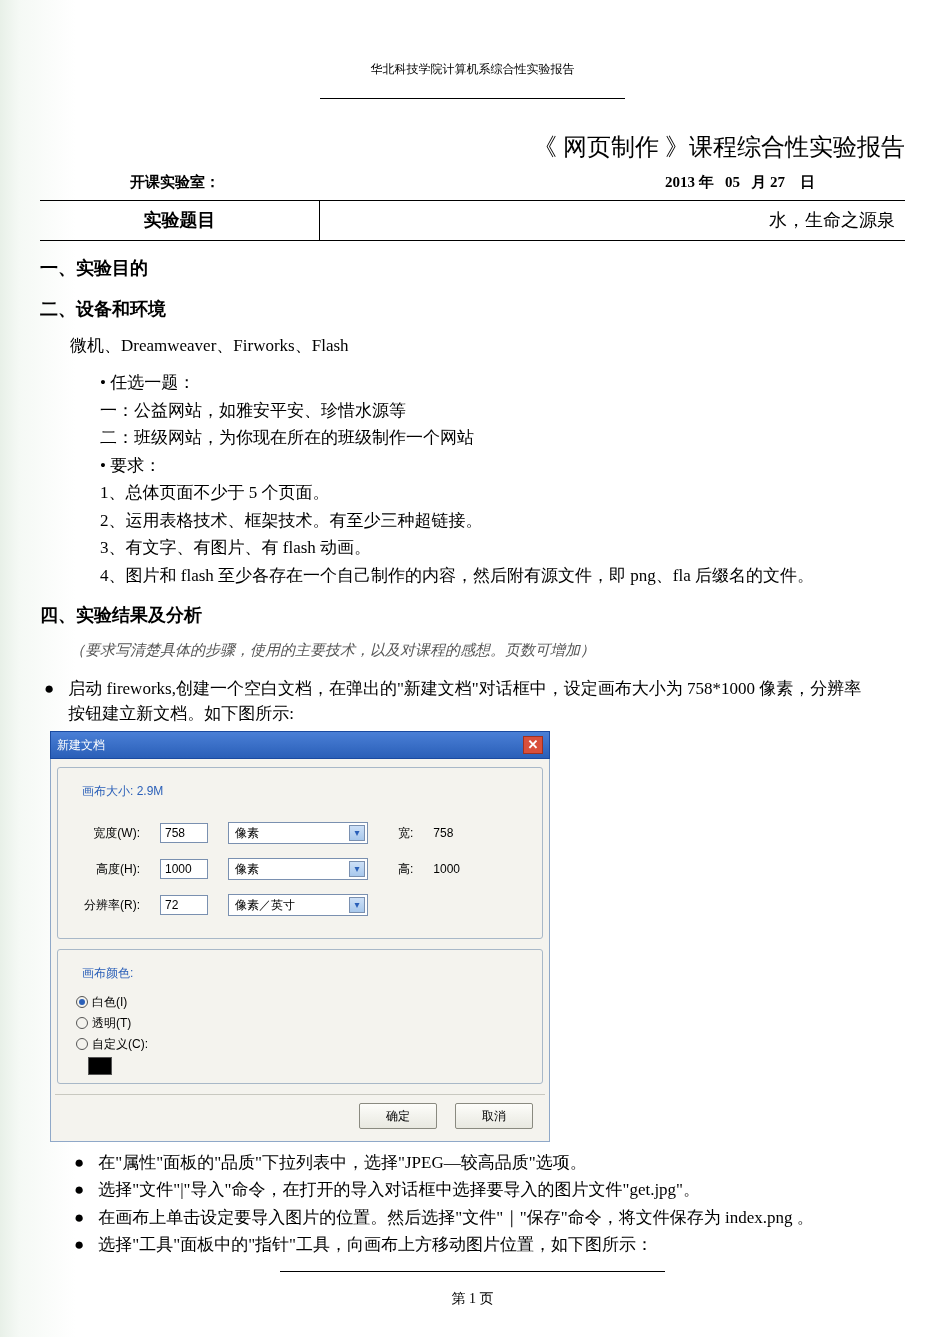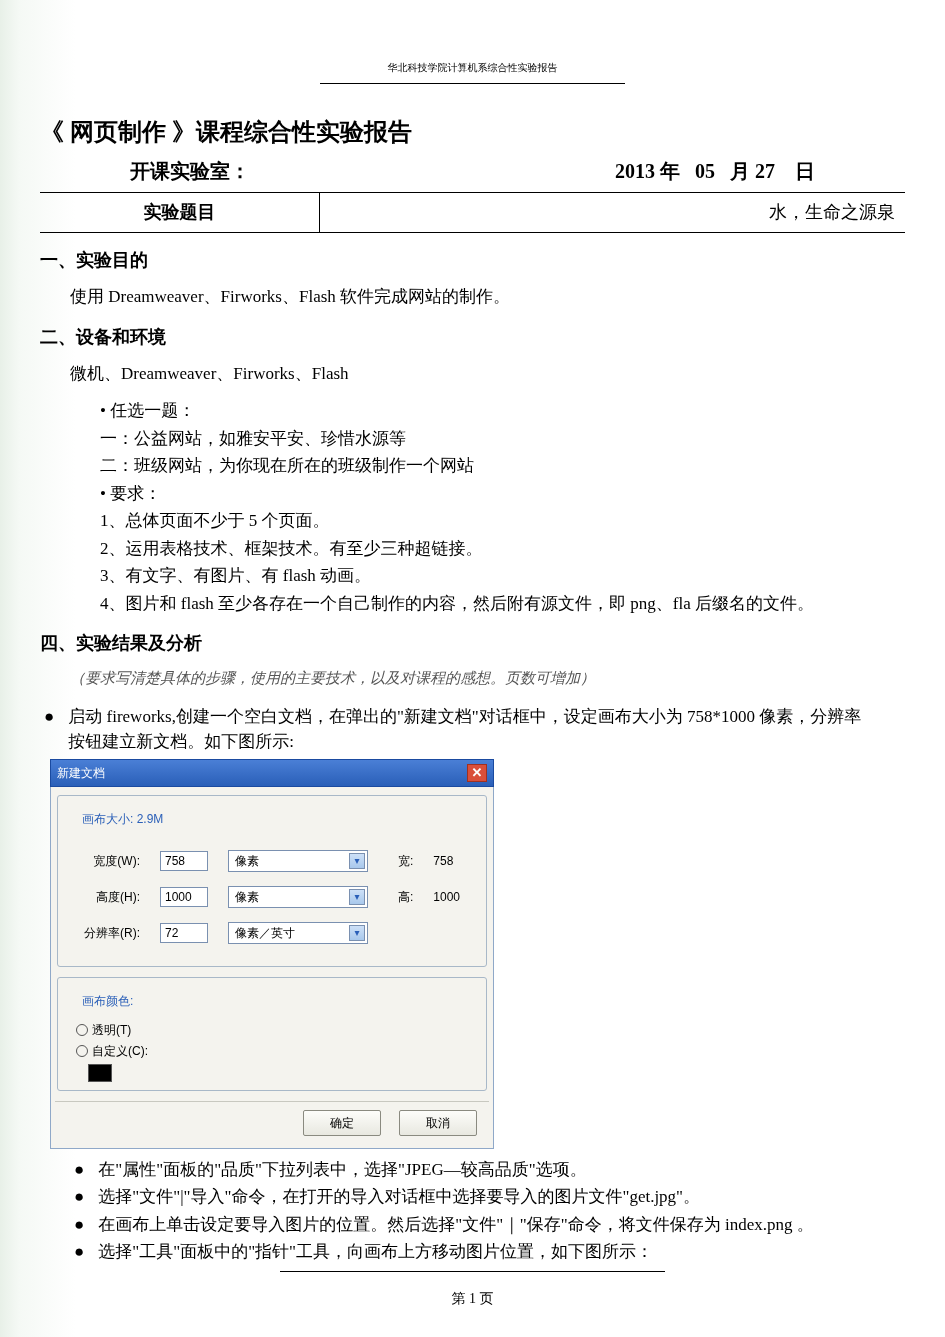--- a/index.html
+++ b/index.html
@@ -12,34 +12,34 @@
       line-height: 1.5;
     }
     .page {
       padding: 60px 40px 40px 40px;
       background: linear-gradient(to right, #e8f0e8 0%, #f5f9f5 2%, #ffffff 8%);
       min-height: 1337px;
       position: relative;
     }
     .header-line {
       text-align: center;
-      font-size: 10px;
-      padding-bottom: 8px;
+      font-size: 12px;
+      padding-bottom: 20px;
       border-bottom: 1px solid #000;
       margin: 0 280px 30px 280px;
     }
     .main-title {
-      text-align: left;
+      text-align: right;
       font-size: 24px;
-      font-weight: bold;
+      font-weight: normal;
       margin-bottom: 6px;
     }
     .subtitle-row {
       display: flex;
-      font-size: 20px;
+      font-size: 15px;
       font-weight: bold;
       padding: 0 90px 6px 90px;
       border-bottom: 1px solid #000;
       gap: 8px;
     }
     .subtitle-row .lab { white-space: nowrap; }
     .subtitle-row .date-part { margin-left: auto; white-space: nowrap; }
     .topic-table {
       display: flex;
       border-bottom: 1px solid #000;
@@ -76,21 +76,21 @@
     }
     .step-bullet {
       display: flex;
       align-items: flex-start;
       margin: 2px 0;
       font-size: 17px;
     }
     .step-bullet .b { margin: 0 14px 0 4px; }
     .step-bullet.narrow { margin-left: 30px; }
     .dialog {
-      width: 444px;
+      width: 500px;
       margin-left: 10px;
       font-family: "Tahoma", "SimSun", sans-serif;
       font-size: 12px;
       margin-top: 4px;
       margin-bottom: 8px;
     }
     .dlg-title {
       background: linear-gradient(to bottom, #4a7fd6, #2a5fb8);
       color: #fff;
       padding: 4px 6px;
@@ -205,21 +205,20 @@
       <span>日</span>
     </span>
   </div>
 
   <div class="topic-table">
     <div class="lbl">实验题目</div>
     <div class="val">水，生命之源泉</div>
   </div>
 
   <div class="section-h">一、实验目的</div>
-  <div class="body-text">使用 Dreamweaver、Firworks、Flash 软件完成网站的制作。</div>
 
   <div class="section-h">二、设备和环境</div>
   <div class="body-text">微机、Dreamweaver、Firworks、Flash</div>
 
   <ul class="content-list" id="s3-list">
       <li class="dot">任选一题：</li>
       <li>一：公益网站，如雅安平安、珍惜水源等</li>
       <li>二：班级网站，为你现在所在的班级制作一个网站</li>
       <li class="dot">要求：</li>
       <li>1、总体页面不少于 5 个页面。</li>
@@ -272,20 +271,24 @@
           <input class="inp" value="72" style="">
           <div class="sel">
             <span>像素／英寸</span>
             <span class="arrow">▾</span>
           </div>
         </div>
       </div>
       <div class="fieldset" style="padding-top:14px;">
         <div class="legend">画布颜色:</div>
         <div class="radio-row">
+          <span class="radio-dot sel"></span>
+          <span>白色(I)</span>
+        </div>
+        <div class="radio-row">
           <span class="radio-dot"></span>
           <span>透明(T)</span>
         </div>
         <div class="radio-row">
           <span class="radio-dot"></span>
           <span>自定义(C):</span>
         </div>
         <div class="swatch"></div>
       </div>
       <div class="btn-row">

